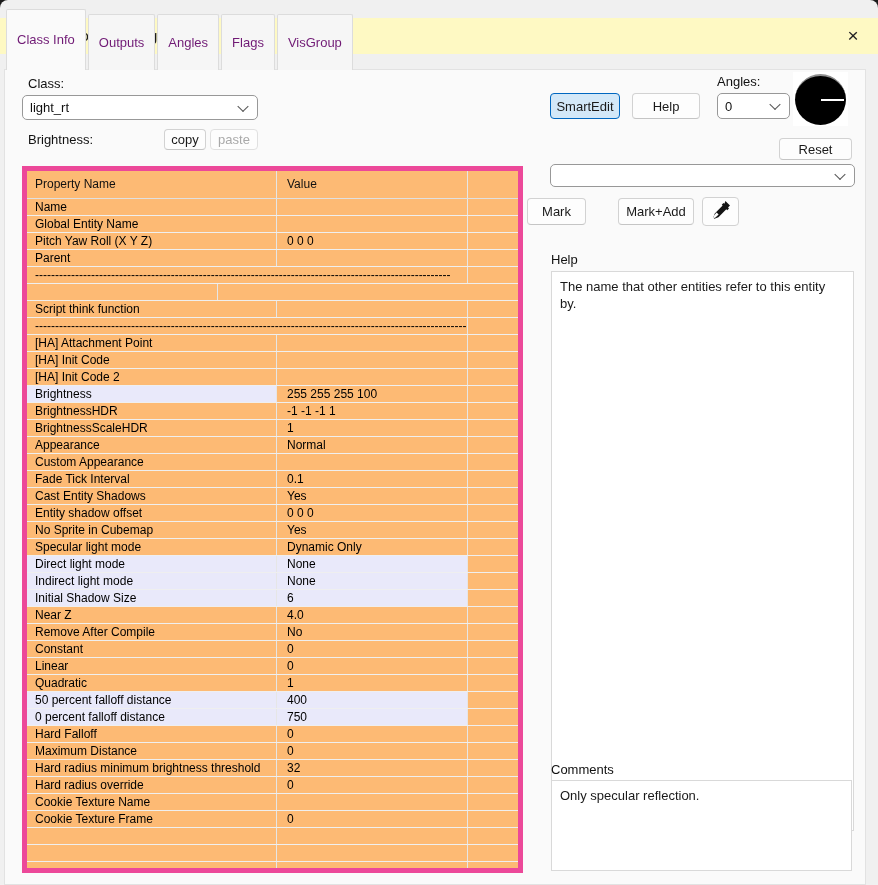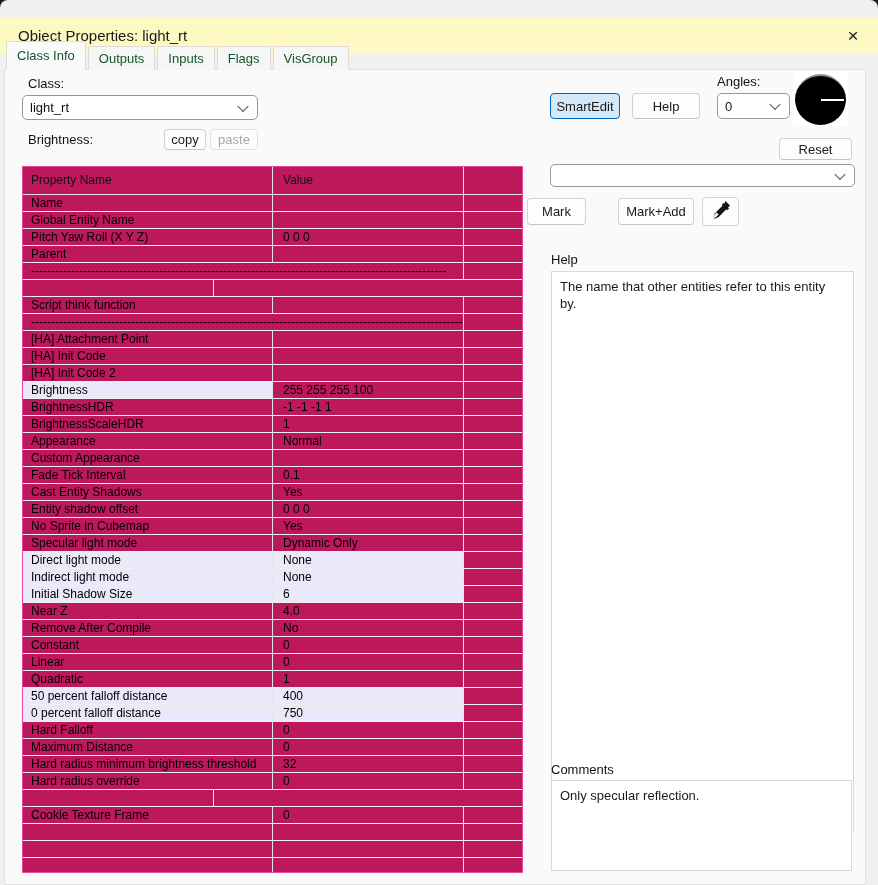--- a/index.html
+++ b/index.html
@@ -2,31 +2,31 @@
 <html style="--highlight: #e9e9fa; --accent: #0067c0; --smartedit_bg: #d3e8f8;"><head>
 <meta charset="utf-8">
 <style>
   html,body{margin:0;padding:0;background:#1b1b1b;font-family:"Liberation Sans",sans-serif;}
   .dialog{position:relative;width:878px;height:885px;background:#f0f0f0;border-radius:8px 8px 0 0;overflow:hidden;}
   .titlebar{position:absolute;left:0;top:0;width:878px;height:36px;background:#fef9c3;margin-top:18px;}
   .title{position:absolute;left:18px;top:0;line-height:36px;font-size:15px;color:#1a1a1a;}
   .close-btn{position:absolute;right:10px;top:4px;width:30px;height:28px;display:flex;align-items:center;justify-content:center;font-size:19px;color:#222;cursor:default;}
   .tabpage{position:absolute;left:4px;top:69px;width:862px;height:816px;background:#fafafa;border:1px solid #e2e2e2;box-sizing:border-box;}
   .tabstrip{position:absolute;left:6px;top:42px;height:28px;display:flex;align-items:flex-end;gap:2px;z-index:3;}
-  .tab{height:23px;line-height:23px;padding:0 10px;font-size:13px;background:#f6f6f6;border:1px solid #dcdcdc;border-bottom:none;border-radius:2px 2px 0 0;color:#14532d;}
+  .tab{height:23px;line-height:23px;padding:16px 10px;font-size:13px;background:#f6f6f6;border:1px solid #dcdcdc;border-bottom:none;border-radius:2px 2px 0 0;color:#701a75;}
   .tab.active{height:28px;line-height:28px;background:#fafafa;position:relative;z-index:4;}
   .lbl{position:absolute;font-size:13px;color:#111;white-space:nowrap;}
   .btn{position:absolute;display:flex;align-items:center;justify-content:center;background:#fdfdfd;border:1px solid #d2d2d2;border-bottom-color:#c5c5c5;border-radius:4px;font-size:13px;color:#1a1a1a;box-sizing:border-box;}
   .btn.disabled{color:#a9a9a9;border-color:#e0e0e0;}
   .btn.primary{background:var(--smartedit_bg,#d3e8f8);border:1px solid var(--accent,#0067c0);}
   .combo{position:absolute;background:#fff;border:1px solid #989898;border-radius:5px;box-sizing:border-box;font-size:13px;color:#111;display:flex;align-items:center;padding-left:7px;}
   .chev{position:absolute;right:10px;top:50%;width:7px;height:7px;border-right:1.4px solid #555;border-bottom:1.4px solid #555;transform:translateY(-70%) rotate(45deg);}
   .panel{position:absolute;background:#fff;border:1px solid #d9d9d9;font-size:13px;color:#1a1a1a;padding:6px 8px;box-sizing:border-box;line-height:17px;}
   
-  .ptable{position:absolute;left:22px;top:166px;width:501px;height:707px;background:#be185d;border:1px solid #ec4899;box-sizing:border-box;overflow:hidden;}
+  .ptable{position:absolute;left:22px;top:166px;width:501px;height:707px;background:#fdba74;border:5px solid #ec4899;box-sizing:border-box;overflow:hidden;}
   .thead{display:flex;height:27px;align-items:center;border-bottom:1px solid #e0e0e0;font-size:12px;color:#111;}
   .th-name{width:250px;padding-left:8px;border-right:1px solid #e6e6e6;box-sizing:border-box;overflow:hidden;white-space:nowrap;height:27px;line-height:27px;}
   .th-value{width:191px;padding-left:10px;border-right:1px solid #e6e6e6;box-sizing:border-box;height:27px;line-height:27px;}
   .th-extra{flex:1;height:27px;}
   .trow{display:flex;height:17px;border-bottom:1px solid #efefef;box-sizing:border-box;}
   .tc{overflow:hidden;white-space:nowrap;font-size:12px;line-height:16px;color:#000;box-sizing:border-box;}
   .tc-name{width:250px;padding-left:8px;border-right:1px solid #e6e6e6;}
   .tc-value{width:191px;padding-left:10px;border-right:1px solid #e6e6e6;}
   .tc-extra{flex:1;}
   .tc-span{width:441px;padding-left:8px;border-right:1px solid #e6e6e6;letter-spacing:0;}
@@ -45,21 +45,21 @@
   <div class="titlebar">
     <div class="title">Object Properties: light_rt</div>
     <div class="close-btn">
       <span>×</span>
     </div>
   </div>
 
   <div class="tabstrip">
       <div class="tab active">Class Info</div>
       <div class="tab">Outputs</div>
-      <div class="tab">Inputs</div>
+      <div class="tab">Angles</div>
       <div class="tab">Flags</div>
       <div class="tab">VisGroup</div>
     </div>
   <div class="tabpage"></div>
 
   <div class="lbl" style="left:28px;top:76px;">Class:</div>
   <div class="combo" style="left:22px;top:95px;width:236px;height:25px;">
     <span>light_rt</span>
     <span class="chev"></span>
   </div>
@@ -254,20 +254,21 @@
           <div class="tc tc-name">Hard radius minimum brightness threshold</div>
           <div class="tc tc-value">32</div>
           <div class="tc tc-extra"></div>
         </div>
         <div class="trow">
           <div class="tc tc-name">Hard radius override</div>
           <div class="tc tc-value">0</div>
           <div class="tc tc-extra"></div>
         </div>
         <div class="trow">
+          <div class="tc tc-name">Cookie Texture Name</div>
           <div class="tc tc-value"></div>
           <div class="tc tc-extra"></div>
         </div>
         <div class="trow">
           <div class="tc tc-name">Cookie Texture Frame</div>
           <div class="tc tc-value">0</div>
           <div class="tc tc-extra"></div>
         </div>
         <div class="trow">
           <div class="tc tc-name"></div>

